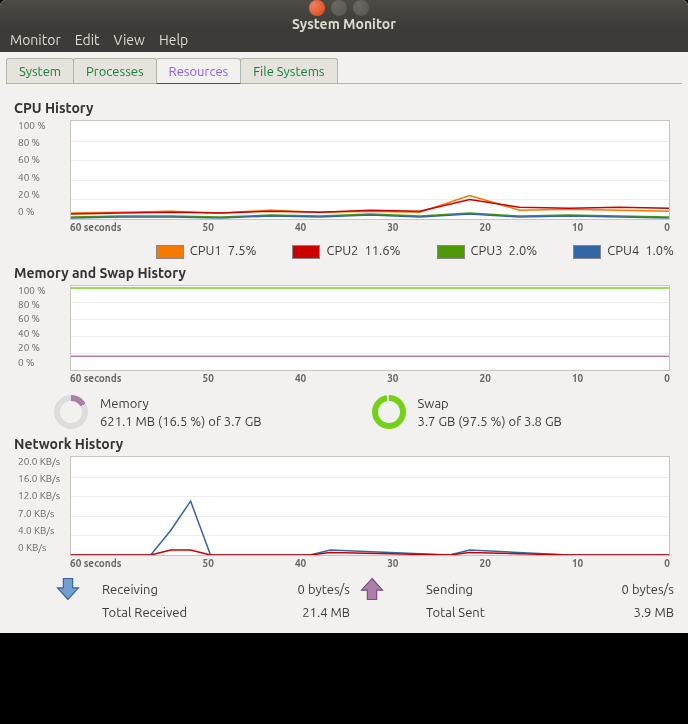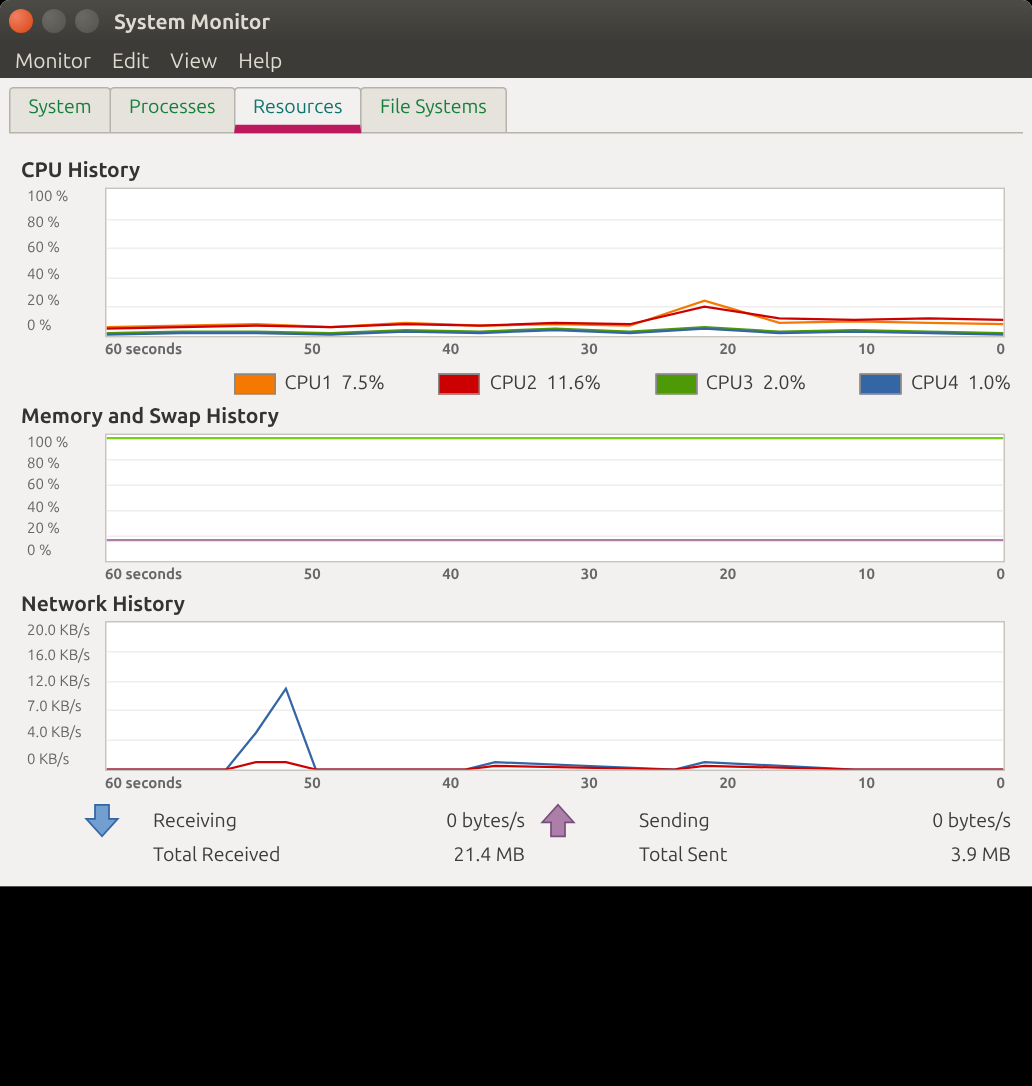--- a/index.html
+++ b/index.html
@@ -1,29 +1,29 @@
 <!DOCTYPE html>
 <html><head>
 <meta charset="utf-8">
 <style>
 * { margin: 0; padding: 0; box-sizing: border-box; }
 body { font-family: "Ubuntu", "Liberation Sans", sans-serif; font-size: 13px; color: #3c3c3c; background: #000; width: 688px; }
 .window { background: #f2f1f0; border-radius: 6px 6px 0 0; overflow: hidden; }
-.titlebar { background: linear-gradient(to bottom, #4c4b46, #3c3b37); height: 28px; display: flex; align-items: center; padding: 0 6px; }
+.titlebar { background: linear-gradient(to bottom, #4c4b46, #3c3b37); height: 28px; display: flex; align-items: center; padding: 0 6px; flex-direction: column; }
 .tb-buttons { display: flex; gap: 6px; margin-right: 10px; }
 .tb-btn { width: 16px; height: 16px; border-radius: 50%; display:flex; align-items:center; justify-content:center; }
 .tb-close { background: radial-gradient(circle at 30% 30%, #f08060, #d94412); }
 .tb-min, .tb-max { background: radial-gradient(circle at 30% 30%, #6a6964, #54534e); }
 .title { color: #dfdbd2; font-weight: bold; font-size: 14px; }
 .menubar { background: #3c3b37; color: #dfdbd2; padding: 4px 10px; display: flex; gap: 14px; font-size: 14px; }
 .menubar span { cursor: default; }
 .content { background: #f2f1f0; padding: 0; }
 .tabs { display: flex; padding: 6px 6px 0 6px; }
 .tab { padding: 5px 12px; border: 1px solid #b6b3ac; background: #e6e3dc; border-bottom: none; margin-right: -1px; border-radius: 3px 3px 0 0; color: #15803d; cursor: default; }
-.tab.active { background: #f2f1f0; color: #0f766e; position: relative; z-index: 2; border-bottom: 6px solid #be185d; margin-bottom: -1px; }
+.tab.active { background: #f2f1f0; color: #8b5cf6; position: relative; z-index: 2; border-bottom: 1px solid #be185d; margin-bottom: -1px; }
 .tab-border { border-top: 1px solid #b6b3ac; margin: 0 6px; }
 .panel { padding: 10px 14px 14px 14px; }
 .section-title { font-weight: bold; margin: 6px 0 4px 0; font-size: 14px; color: #333; }
 .chart-box { position: relative; margin-left: 56px; margin-right: 4px; }
 .y-axis { position: absolute; left: -52px; top: 0; bottom: 16px; width: 50px; display: flex; flex-direction: column; justify-content: space-between; font-size: 10px; color: #666; }
 .plot { border: 1px solid #c8c5bf; background: #fff; height: 100px; position: relative; }
 .plot.small { height: 86px; }
 .plot.net { height: 100px; }
 .gridline { position: absolute; left: 0; right: 0; border-top: 1px solid #eee; }
 .x-axis { display: flex; justify-content: space-between; font-size: 10px; color: #666; margin-top: 2px; font-weight: bold; }
@@ -133,20 +133,40 @@
         <div class="x-axis">
           <span>60</span>
           <span>50</span>
           <span>40</span>
           <span>30</span>
           <span>20</span>
           <span>10</span>
           <span>0</span>
         </div>
       </div>
+      <div class="mem-row">
+        <div class="mem-item">
+          <div class="pie" id="pie-mem" style="background: conic-gradient(rgb(173, 127, 168) 0deg, rgb(173, 127, 168) 59.4deg, rgb(221, 221, 221) 59.4deg, rgb(221, 221, 221) 360deg);">
+              <div class="pie-inner"></div>
+            </div>
+          <div class="mem-label">
+              <div>Memory</div>
+              <div>621.1 MB (16.5 %) of 3.7 GB</div>
+            </div>
+        </div>
+        <div class="mem-item" style="margin-left:70px">
+          <div class="pie" id="pie-swap" style="background: conic-gradient(rgb(115, 210, 22) 0deg, rgb(115, 210, 22) 351deg, rgb(221, 221, 221) 351deg, rgb(221, 221, 221) 360deg);">
+              <div class="pie-inner"></div>
+            </div>
+          <div class="mem-label">
+              <div>Swap</div>
+              <div>3.7 GB (97.5 %) of 3.8 GB</div>
+            </div>
+        </div>
+      </div>
 
       <div class="section-title">Network History</div>
       <div class="chart-box">
         <div class="y-axis">
           <span>20.0 KB/s</span>
           <span>16.0 KB/s</span>
           <span>12.0 KB/s</span>
           <span>7.0 KB/s</span>
           <span>4.0 KB/s</span>
           <span>0 KB/s</span>

